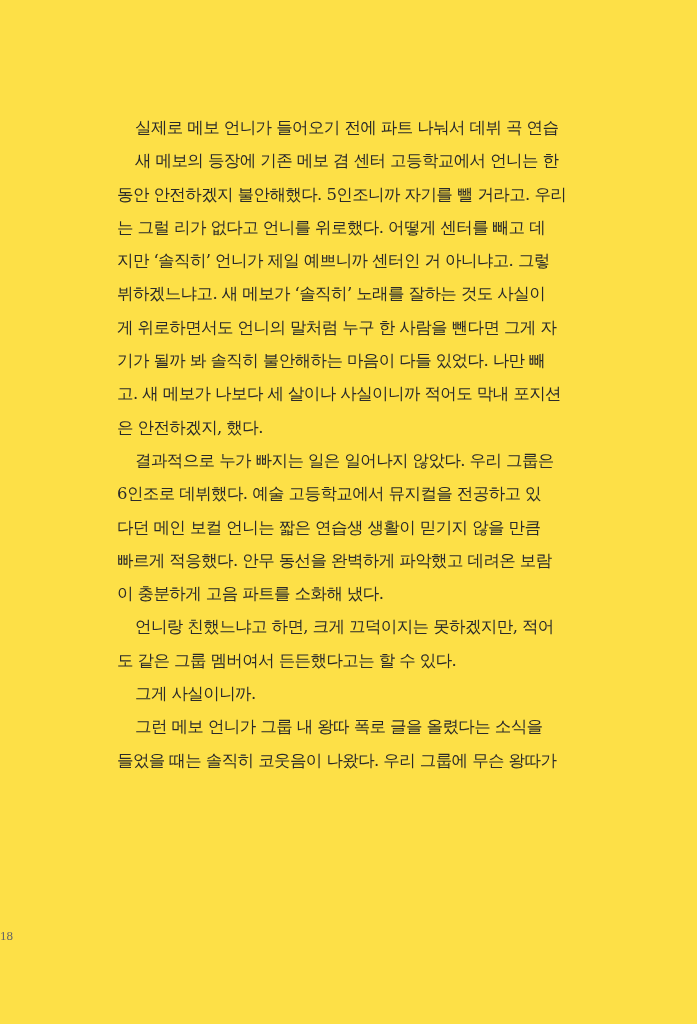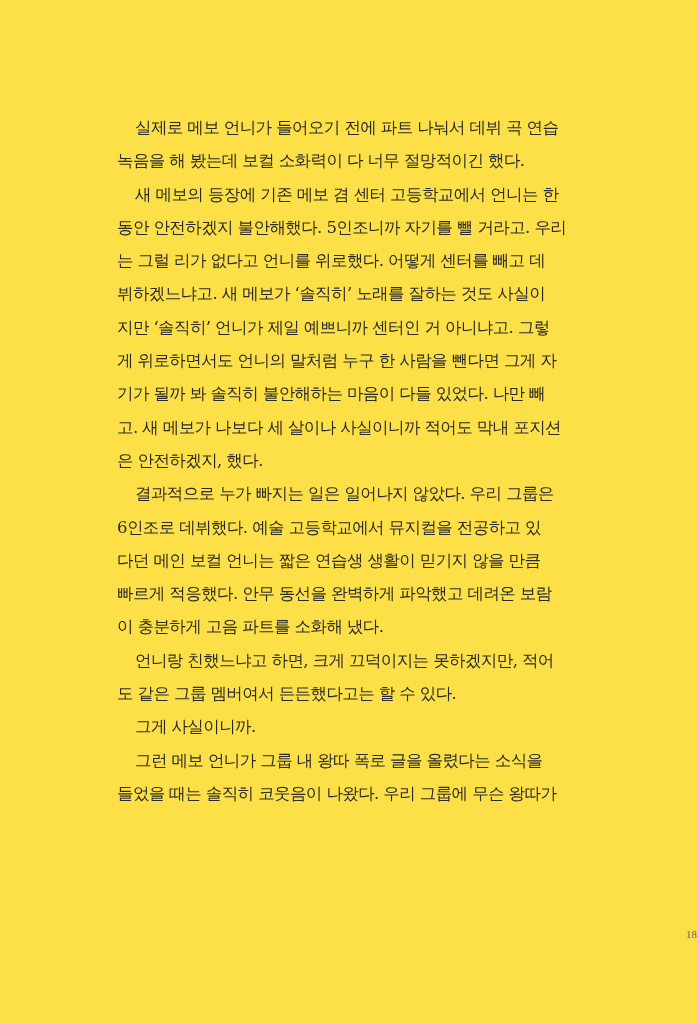--- a/index.html
+++ b/index.html
@@ -38,38 +38,37 @@
       color: #2a2a2a;
     }
     .line.indent {
       padding-left: 18px;
     }
     .page-number {
       position: absolute;
       left: 0;
       width: 697px;
       top: 928px;
-      text-align: right;
-      font-size: 11px;
+      text-align: left;
+      font-size: 13px;
       color: #666666;
       font-family: "Liberation Serif", "DejaVu Serif", serif;
     }
   </style>
 </head>
 <body>
 
 <div class="page">
   <div class="text-block">
     <div class="line indent">실제로 메보 언니가 들어오기 전에 파트 나눠서 데뷔 곡 연습</div>
-    <div class="line">녹음을 해 봤는데 보컬 소화력이 다 너무 절망적이긴 했다.</div>
     <div class="line indent">새 메보의 등장에 기존 메보 겸 센터 고등학교에서 언니는 한</div>
     <div class="line">동안 안전하겠지 불안해했다. 5인조니까 자기를 뺄 거라고. 우리</div>
     <div class="line">는 그럴 리가 없다고 언니를 위로했다. 어떻게 센터를 빼고 데</div>
+    <div class="line">지만 ‘솔직히’ 언니가 제일 예쁘니까 센터인 거 아니냐고. 그렇</div>
     <div class="line">뷔하겠느냐고. 새 메보가 ‘솔직히’ 노래를 잘하는 것도 사실이</div>
-    <div class="line">지만 ‘솔직히’ 언니가 제일 예쁘니까 센터인 거 아니냐고. 그렇</div>
     <div class="line">게 위로하면서도 언니의 말처럼 누구 한 사람을 뺀다면 그게 자</div>
     <div class="line">기가 될까 봐 솔직히 불안해하는 마음이 다들 있었다. 나만 빼</div>
     <div class="line">고. 새 메보가 나보다 세 살이나 사실이니까 적어도 막내 포지션</div>
     <div class="line">은 안전하겠지, 했다.</div>
     <div class="line indent">결과적으로 누가 빠지는 일은 일어나지 않았다. 우리 그룹은</div>
     <div class="line">6인조로 데뷔했다. 예술 고등학교에서 뮤지컬을 전공하고 있</div>
     <div class="line">다던 메인 보컬 언니는 짧은 연습생 생활이 믿기지 않을 만큼</div>
     <div class="line">빠르게 적응했다. 안무 동선을 완벽하게 파악했고 데려온 보람</div>
     <div class="line">이 충분하게 고음 파트를 소화해 냈다.</div>
     <div class="line indent">언니랑 친했느냐고 하면, 크게 끄덕이지는 못하겠지만, 적어</div>

